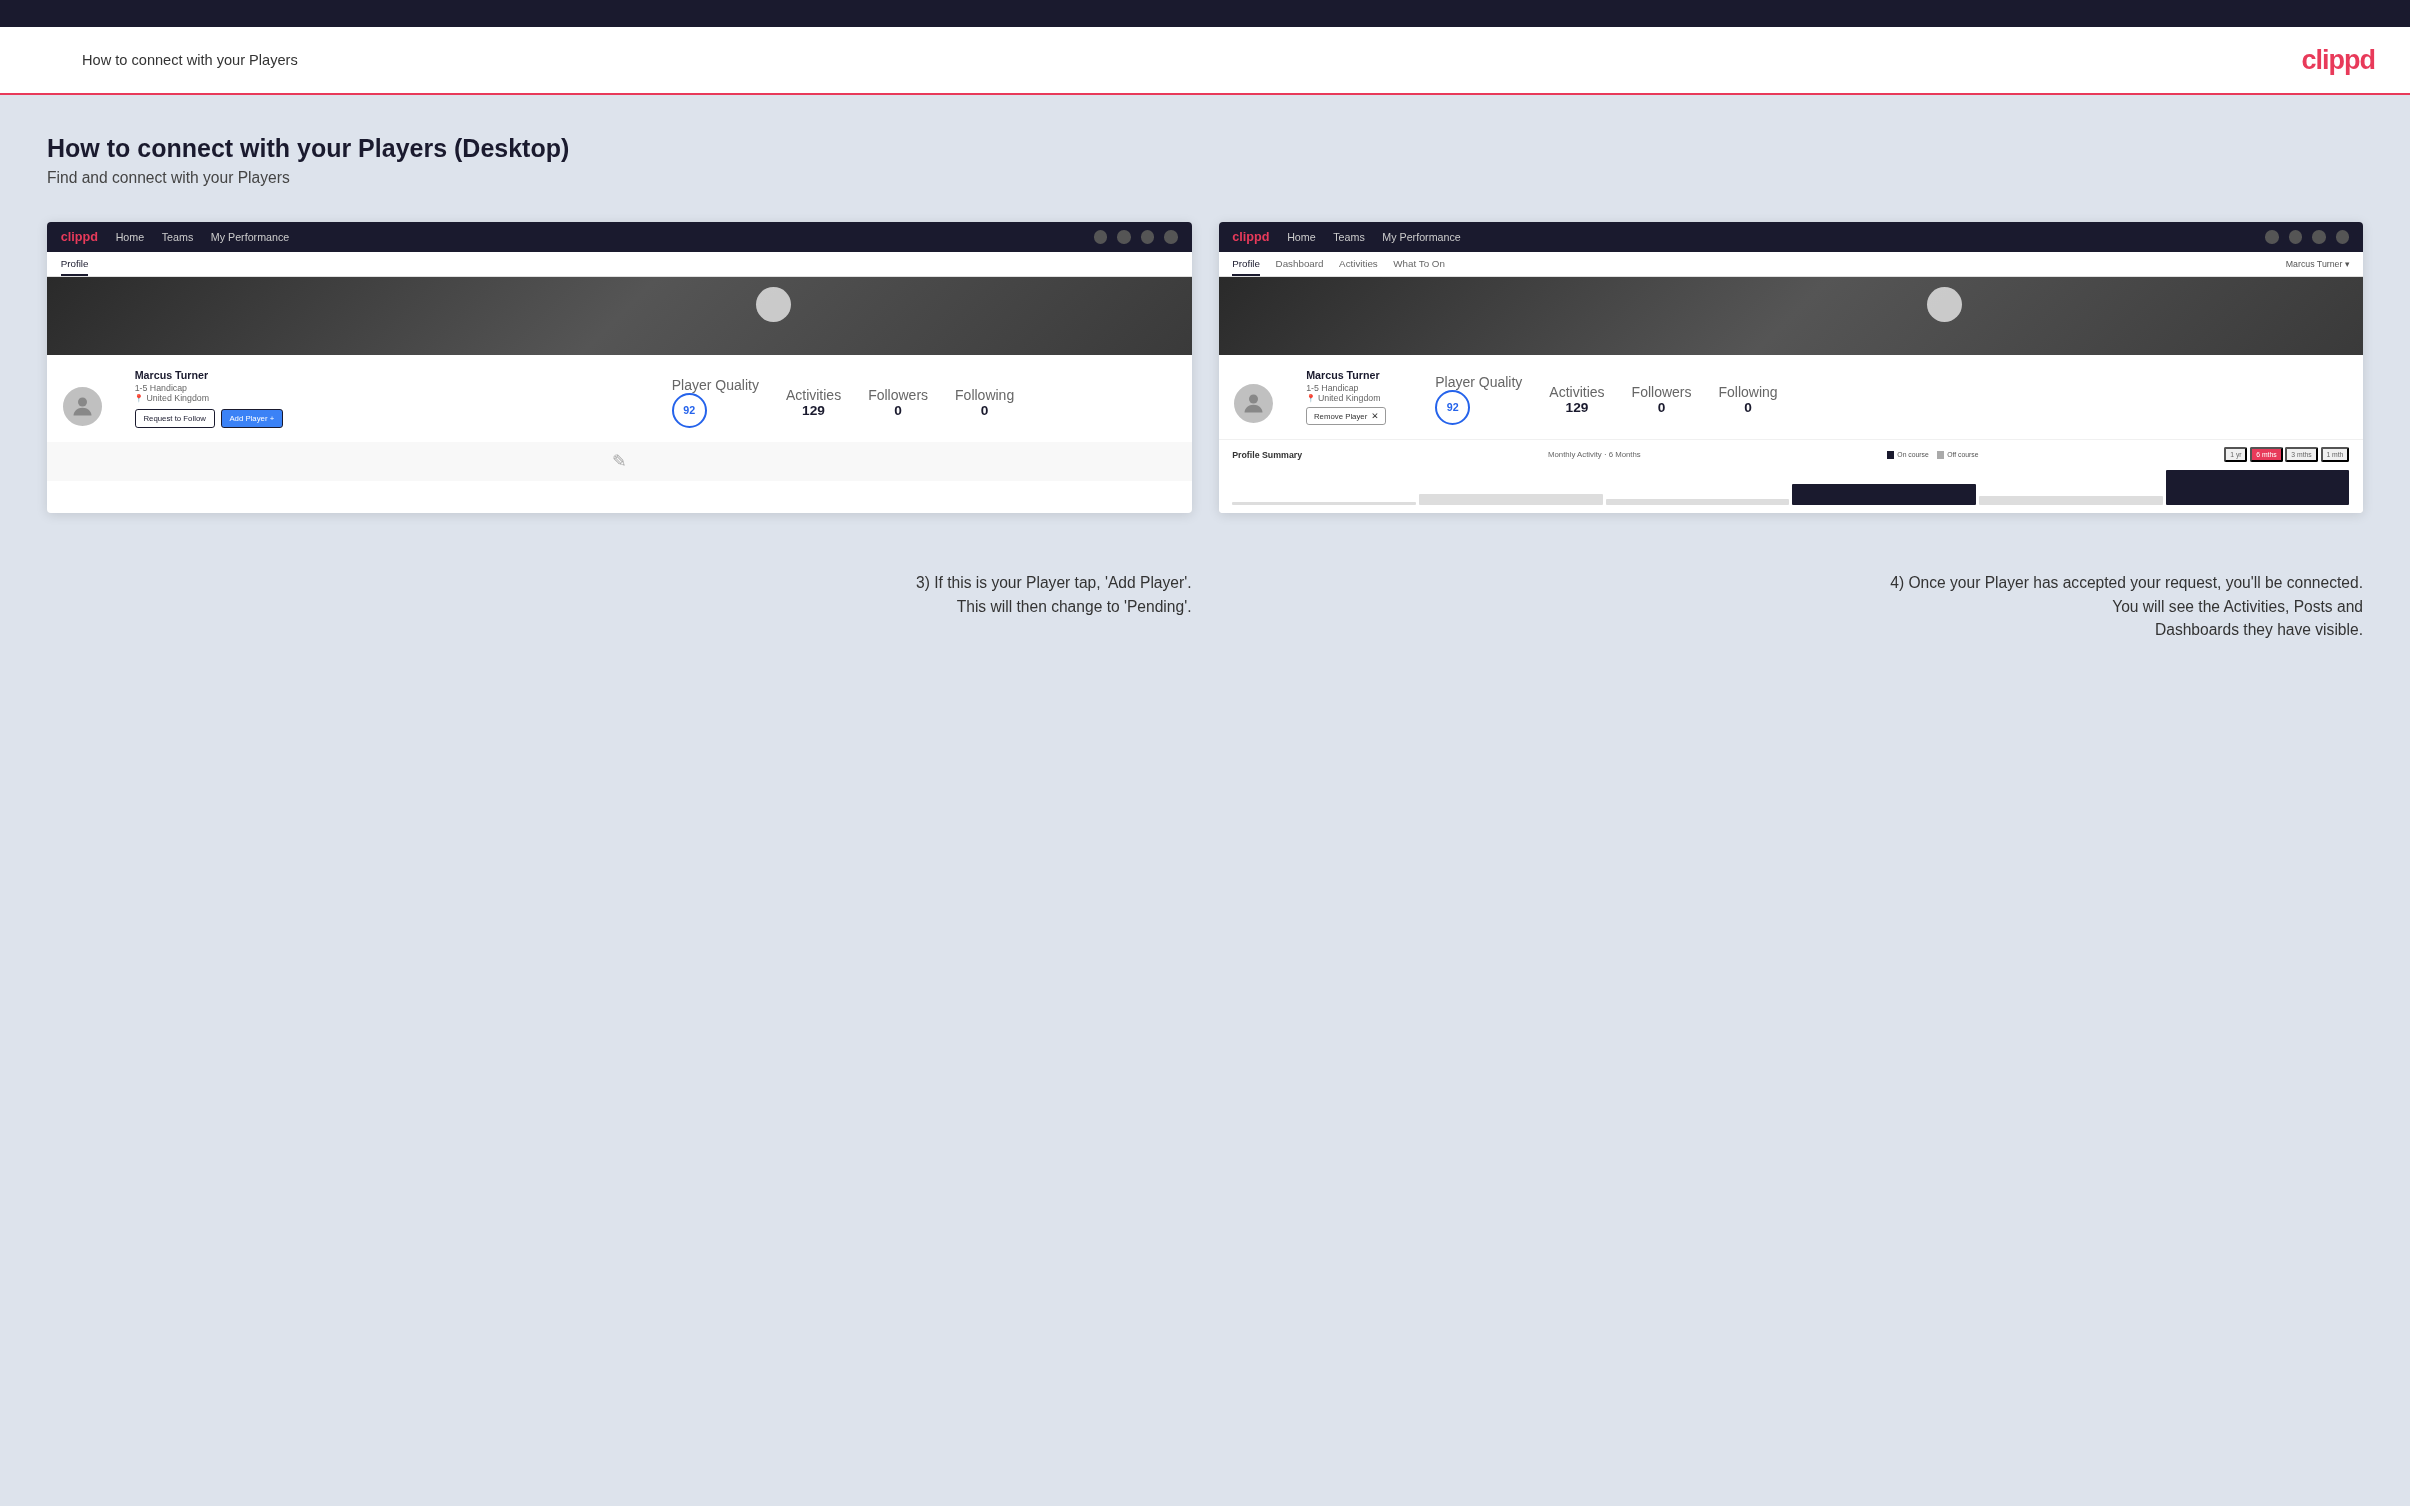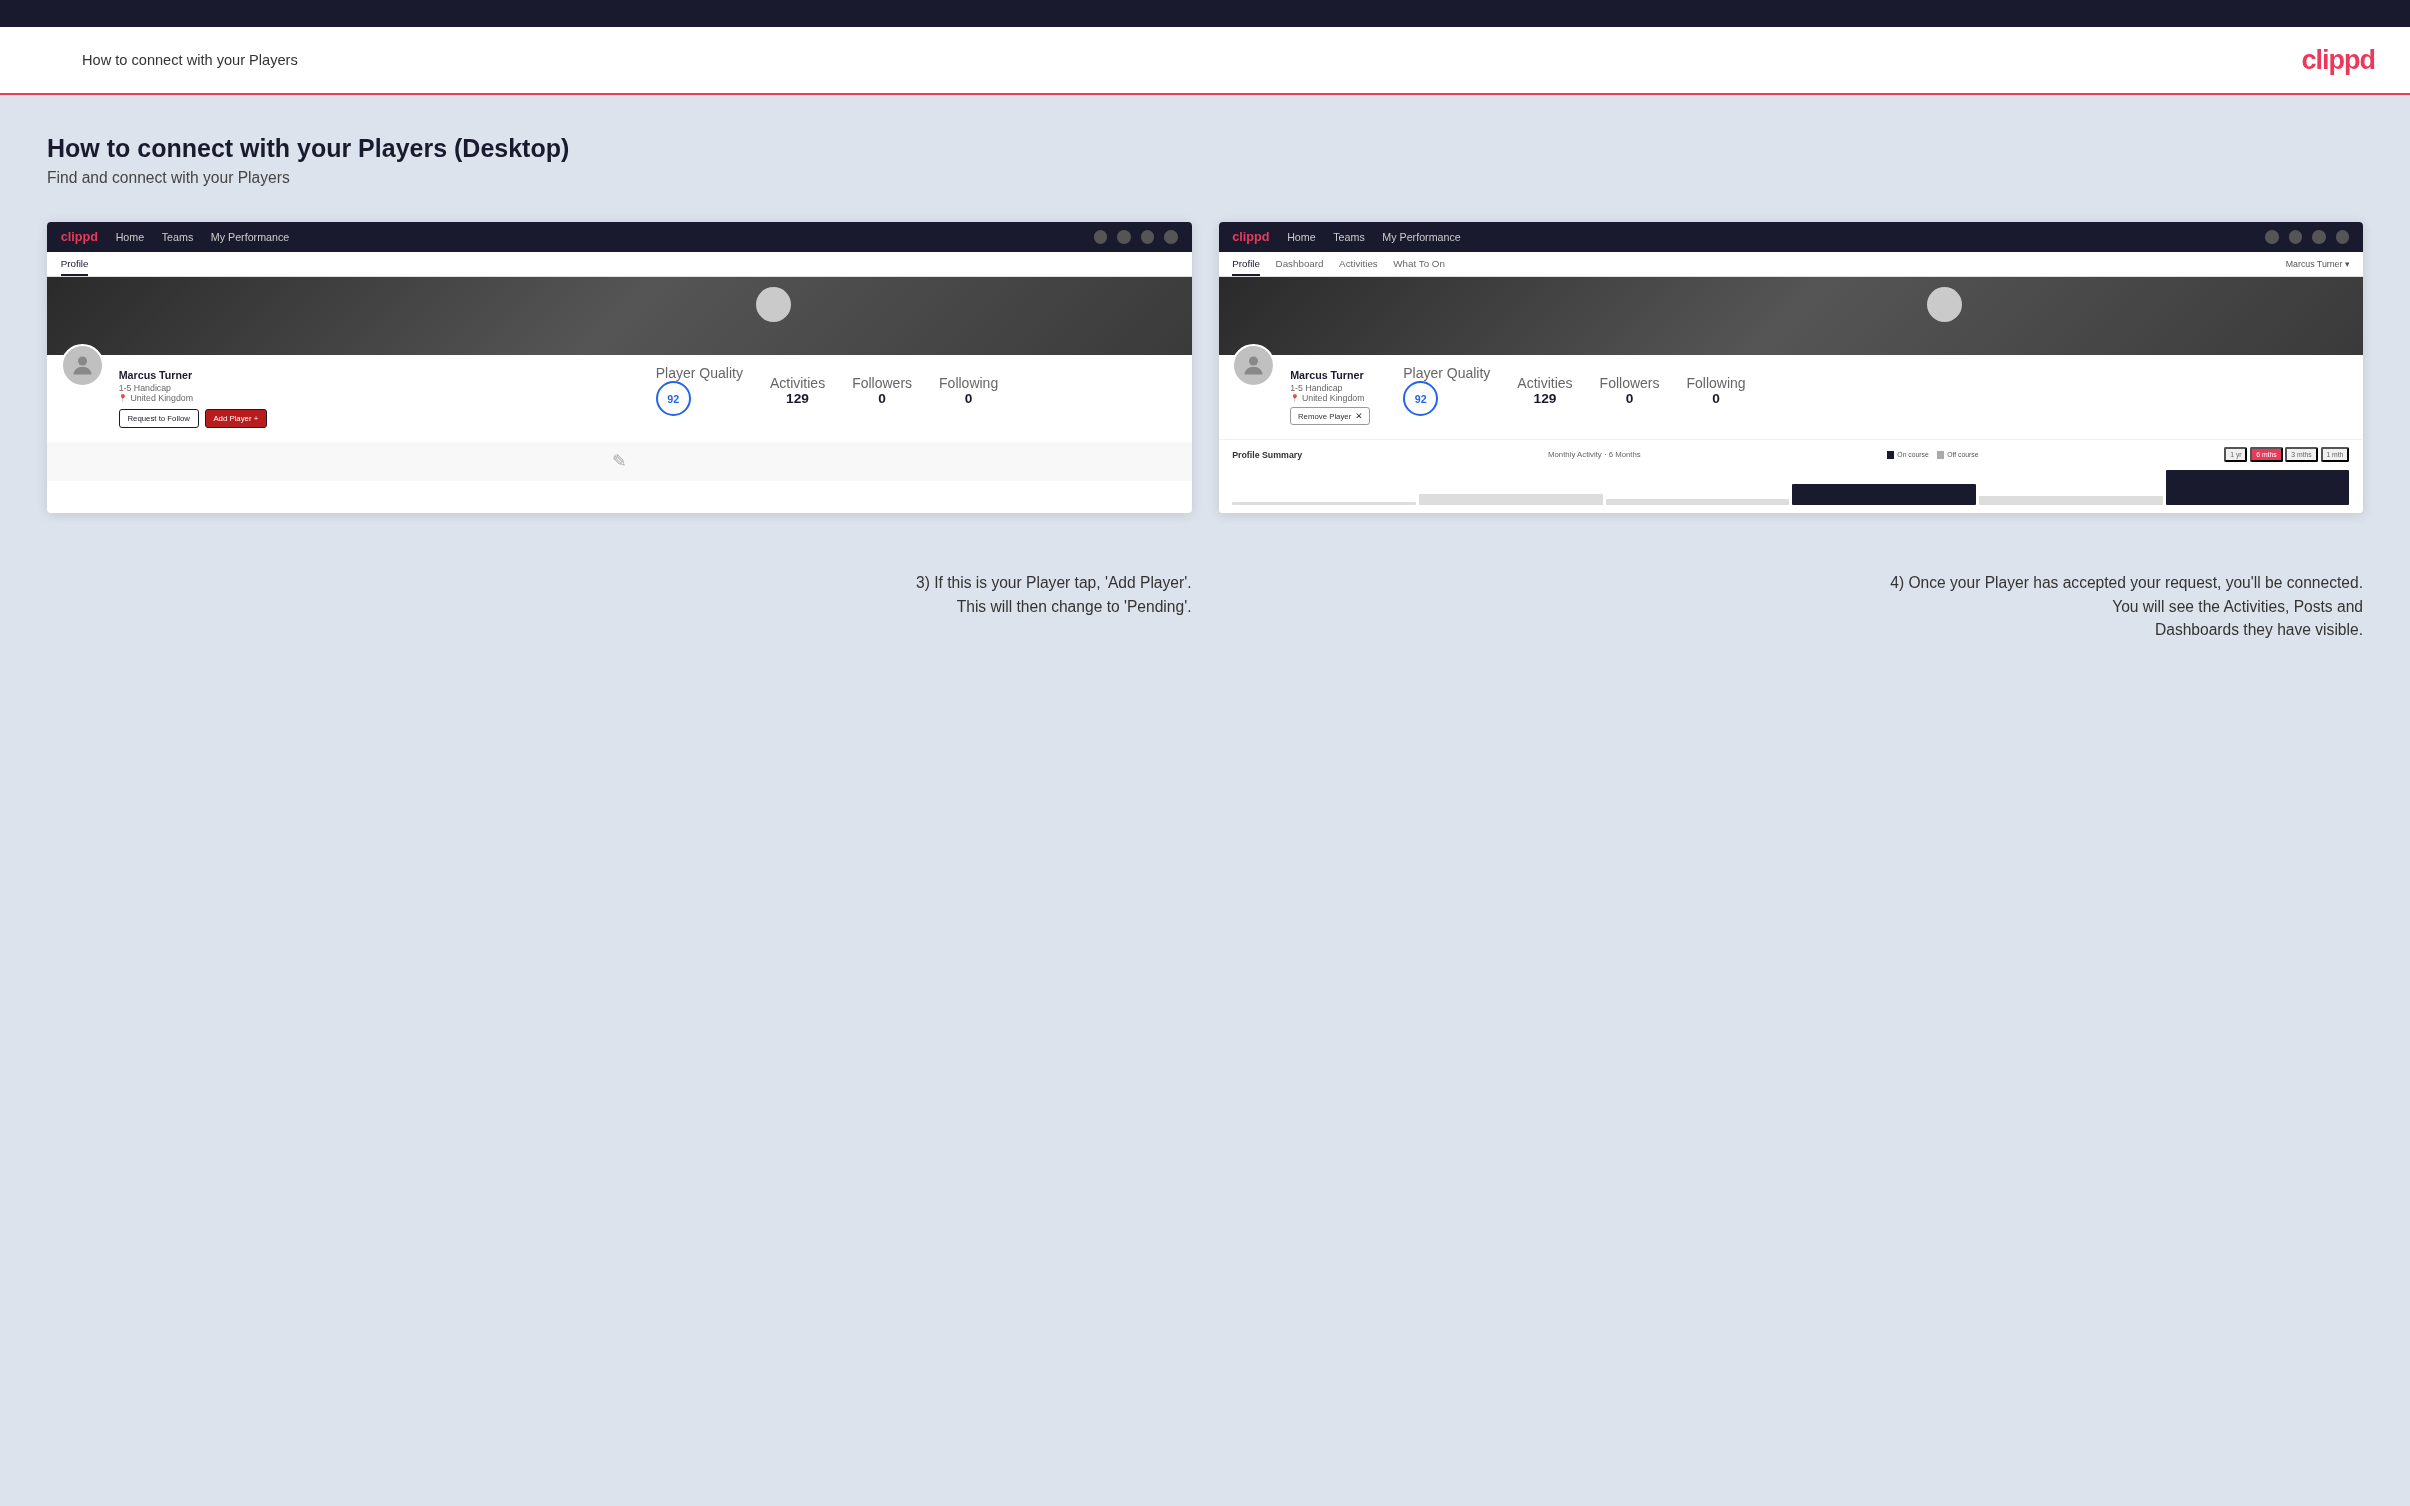--- a/index.html
+++ b/index.html
@@ -124,22 +124,22 @@
       width: 35px;
       height: 35px;
       border-radius: 50%;
       background: rgba(255,255,255,0.7);
     }
     
     .mock-profile-section {
       background: #fff;
       padding: 9.8px 13.7px 13.7px;
       display: flex;
-      align-items: flex-start;
-      gap: 15px;
+      align-items: flex-end;
+      gap: 31px;
     }
     .mock-avatar {
       width: 43px;
       height: 43px;
       border-radius: 50%;
       background: #c0c0c0;
       border: 2px solid #fff;
       margin-top: -21.5px;
       display: flex;
       align-items: center;
@@ -176,21 +176,21 @@
     }
     .mock-btn {
       font-size: 7.8px;
       padding: 3.9px 7.8px;
       border-radius: 2.9px;
       border: 1px solid #1a1a2e;
       background: #fff;
       color: #1a1a2e;
     }
     .mock-btn-primary {
-      background: #b91c1c;
+      background: #3b82f6;
       color: #fff;
     }
     .mock-stat {
       text-align: center;
     }
     .mock-stat-label {
       font-size: 14px;
       color: #666;
     }
     .mock-stat-value {

